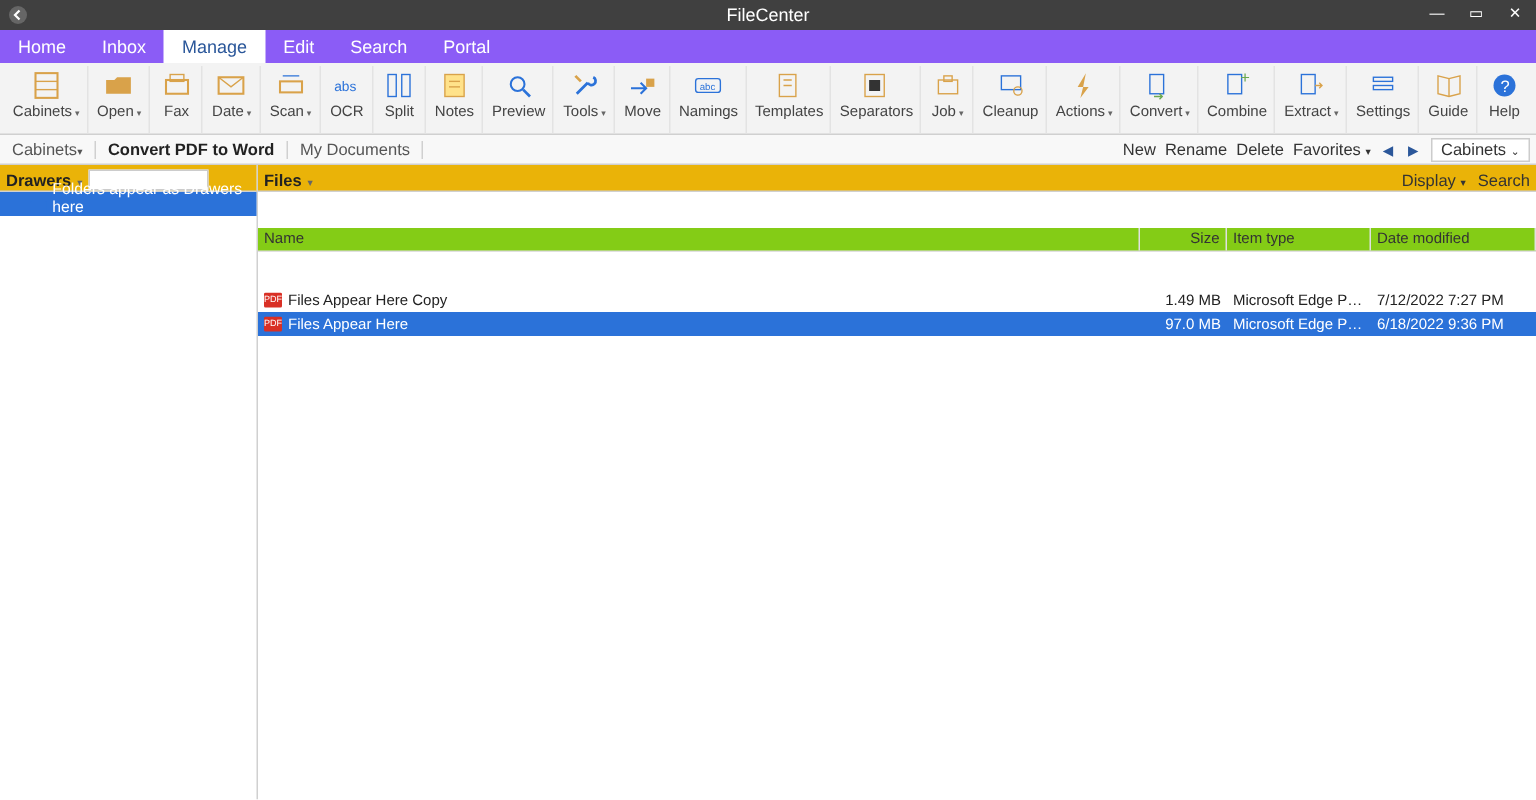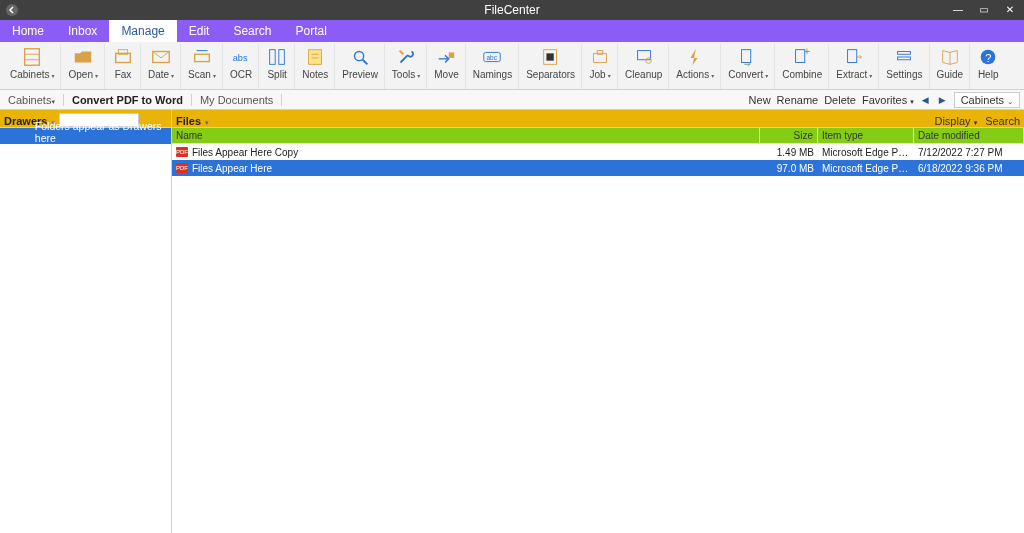--- a/index.html
+++ b/index.html
@@ -21,21 +21,21 @@
   .subbar { height: 20px; border-bottom: 1px solid #d0d0d0; display:flex; align-items:stretch; background:#f8f8f8;}
   .subbar .left { display:flex; align-items:center;}
   .subbar .right { margin-left:auto; display:flex; align-items:center; gap:6px; padding-right:4px;}
   .tabbtn { padding:0 8px; display:flex; align-items:center; font-size:11px; border-right:1px solid #d0d0d0; cursor:pointer;}
   .tabbtn.muted{color:#555;}
   .tabbtn .caret::after{content:" ▾"; font-size:7px;}
   .linkbtn { font-size:11px; color:#333; cursor:pointer; }
   .navarrow{color:#2B579A;font-size:9px;padding:0 2px;}
   .columns { display:flex; height: calc(533px - 20px - 22px - 48px - 20px); }
   .col { border-right:1px solid #d0d0d0; display:flex; flex-direction:column;}
-  .col:last-child{border-right:none;}
+  .col:last-child{border-right:none;gap:24px;}
   .col1{width:172px;}
   .col2{width:168px;}
   .col3{flex:1;}
   .colhead { height:18px; background:#eab308; border-bottom:1px solid #d0d0d0; display:flex; align-items:flex-end; padding:0 4px; gap:4px;}
   .colhead .title{font-weight:bold; font-size:11px;}
   .colhead .caret::after{content:"▾"; font-size:7px; color:#666;}
   .colhead input{height:14px; font-size:10px; border:1px solid #ccc; width:80px; padding:0 2px;}
   .colhead .rightctl{margin-left:auto; display:flex; gap:8px; align-items:center;}
   .hdrrow { height:16px; display:flex; border-bottom:1px solid #e0e0e0; background:#84cc16;}
   .hdrcell{ border-right:1px solid #e0e0e0; font-size:10px; color:#333; padding:1px 4px; display:flex; align-items:center;}
@@ -217,20 +217,32 @@
           <text x="6" y="15" font-size="7" fill="#2b72d9">abc</text>
         </svg>
       </div>
       <div class="lbl">
         <span>Namings</span>
       </div>
     </div>
     <div class="btn">
       <div class="ico">
         <svg width="22" height="22" viewBox="0 0 24 24">
+          <rect x="5" y="4" width="12" height="16" fill="none" stroke="#d9a24a"></rect>
+          <line x1="8" y1="8" x2="14" y2="8" stroke="#d9a24a"></line>
+          <line x1="8" y1="12" x2="14" y2="12" stroke="#d9a24a"></line>
+        </svg>
+      </div>
+      <div class="lbl">
+        <span>Templates</span>
+      </div>
+    </div>
+    <div class="btn">
+      <div class="ico">
+        <svg width="22" height="22" viewBox="0 0 24 24">
           <rect x="4" y="4" width="14" height="16" fill="none" stroke="#d9a24a"></rect>
           <rect x="7" y="8" width="8" height="8" fill="#333"></rect>
         </svg>
       </div>
       <div class="lbl">
         <span>Separators</span>
       </div>
     </div>
     <div class="btn">
       <div class="ico">

